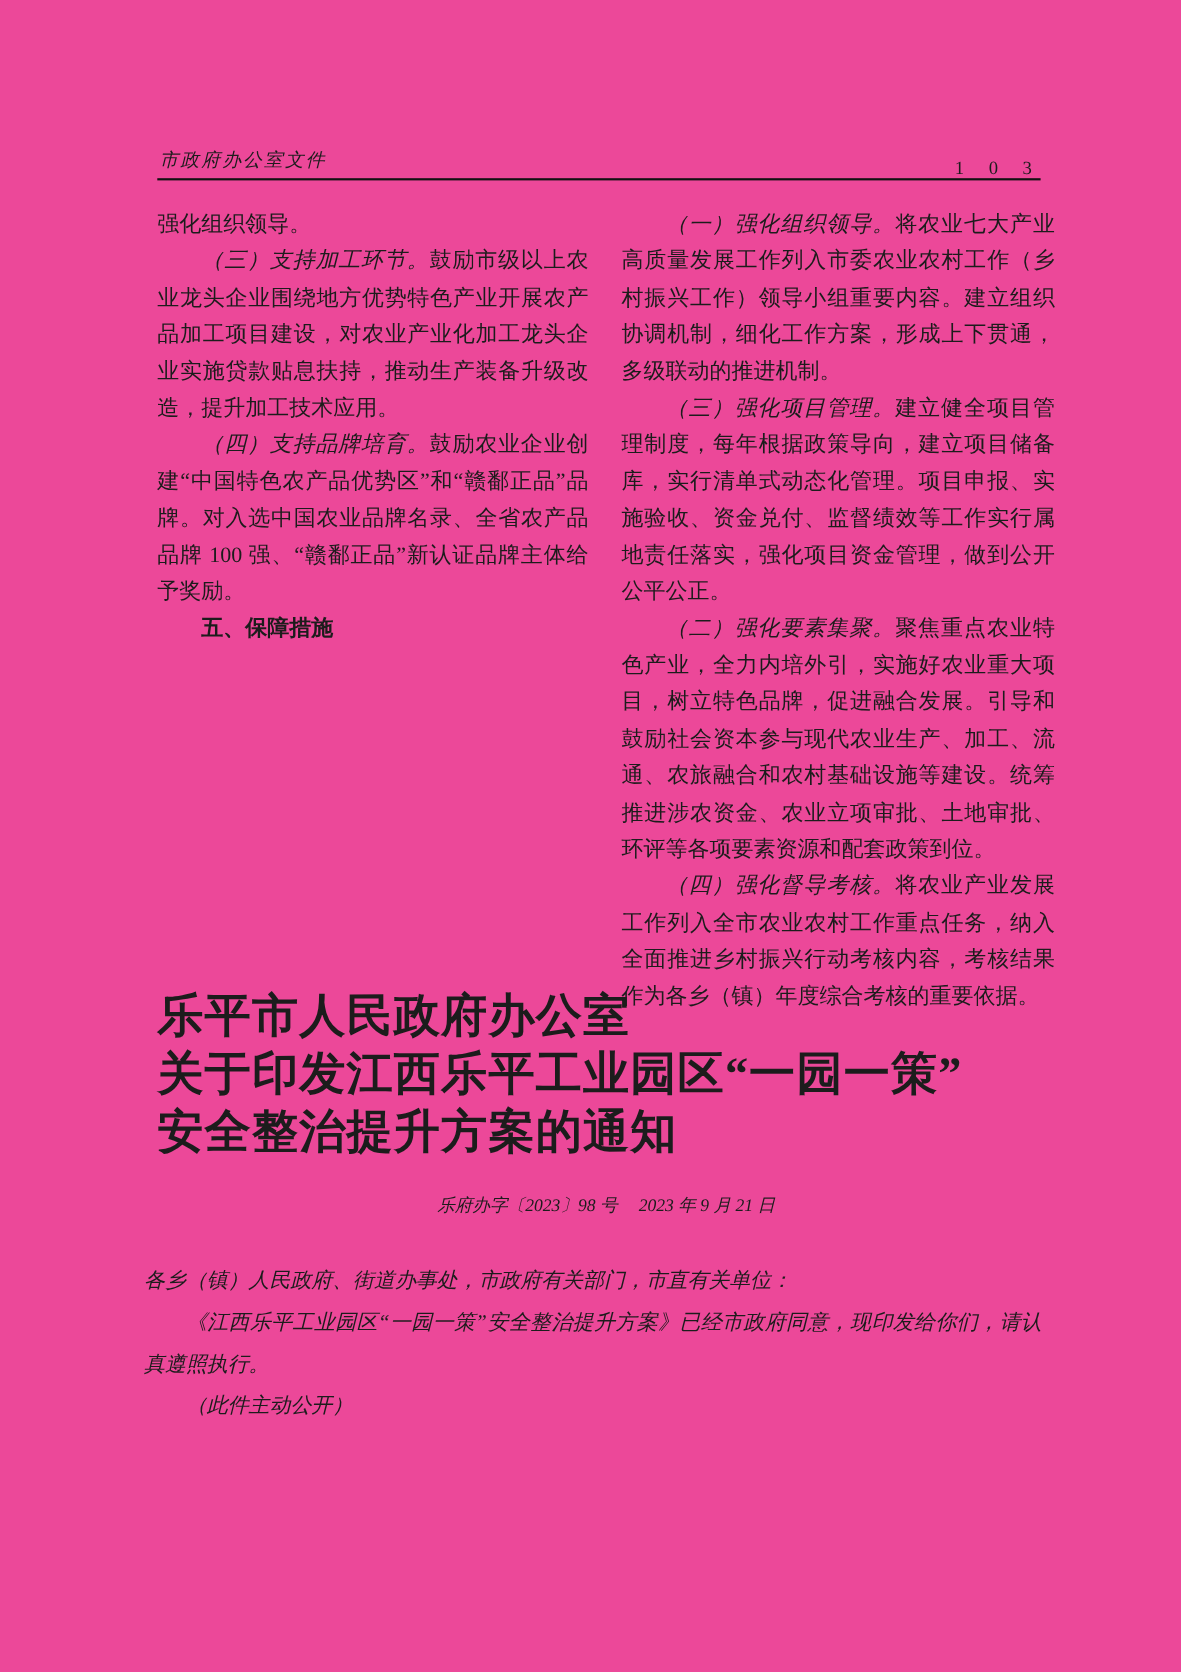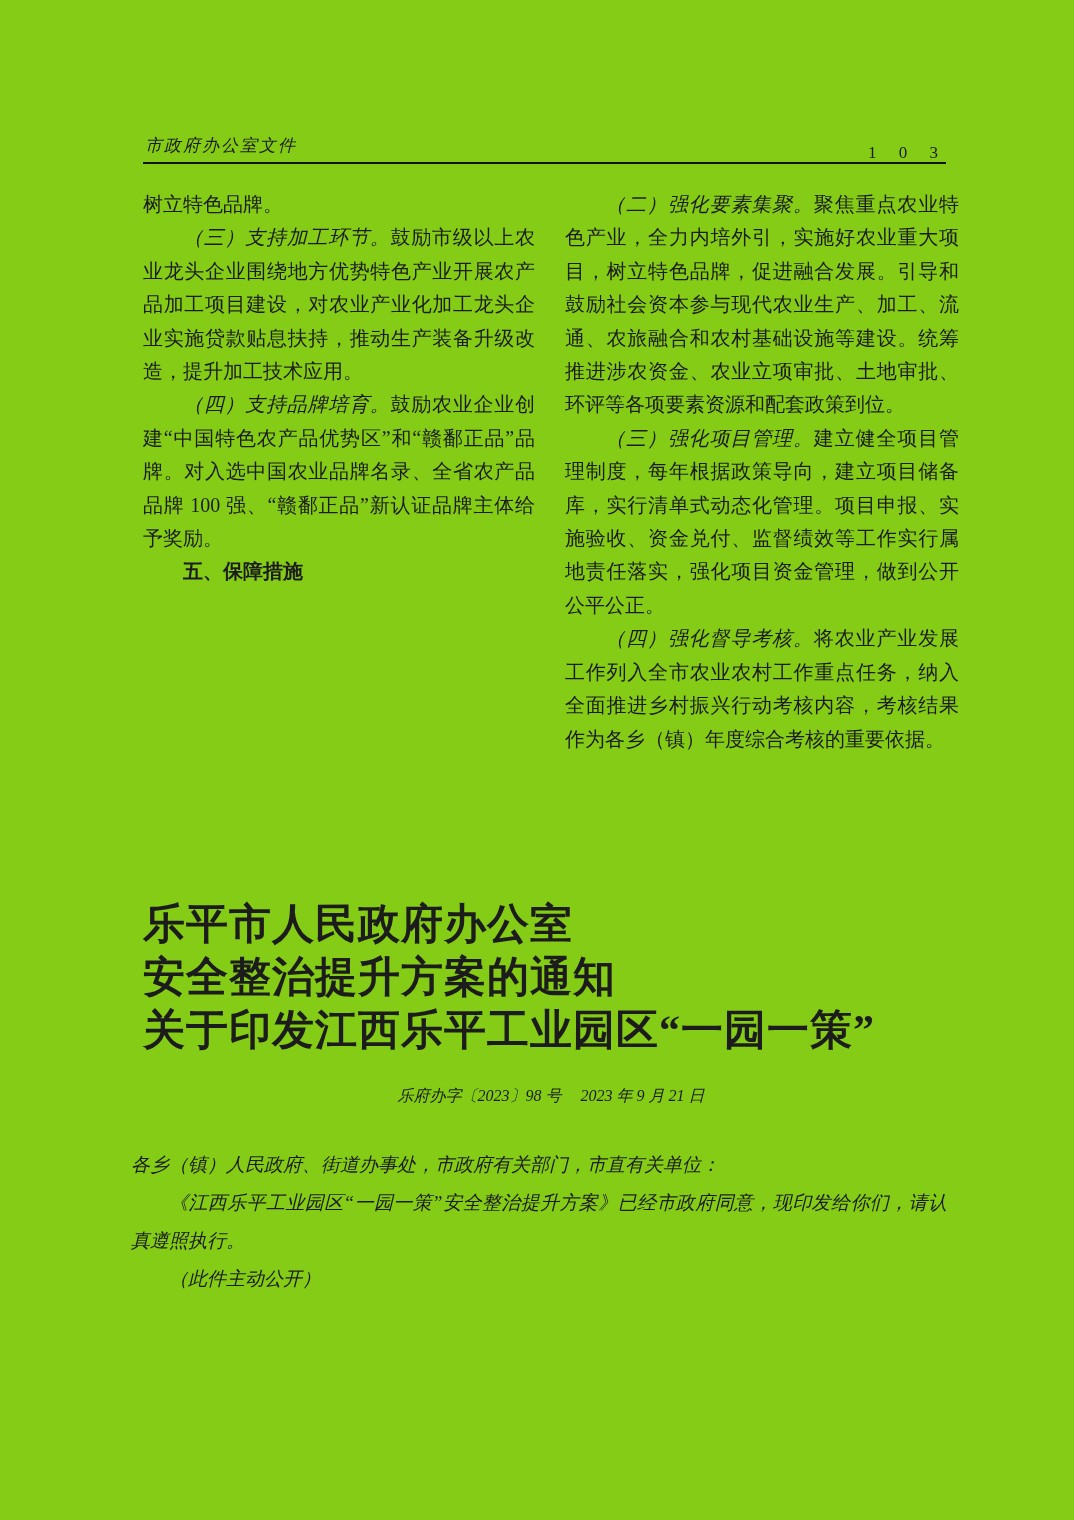--- a/index.html
+++ b/index.html
@@ -1,20 +1,20 @@
 <!DOCTYPE html>
 <html><head>
 <meta charset="utf-8">
 <style>
   html, body { margin: 0; padding: 0; background: #e8e8e8; }
   .page {
     position: relative;
     width: 1074px;
     height: 1520px;
-    background: #84cc16;
+    background: #ec4899;
     margin: 0 auto;
     font-family: "Liberation Serif", "DejaVu Serif", serif;
     color: #1c1c1c;
     overflow: hidden;
   }
   
   .hdr-left {
     position: absolute;
     left: 145px; top: 134px;
     font-size: 17px;
@@ -92,36 +92,37 @@
 </head>
 <body>
 
 <div class="page">
 
   <div class="hdr-left">市政府办公室文件</div>
   <div class="hdr-num">1 0 3</div>
   <div class="hdr-rule"></div>
 
   <div class="col col-left">
-    <p class="no-indent">树立特色品牌。</p>
+    <p class="no-indent">强化组织领导。</p>
     <p><span class="kai">（三）支持加工环节。</span><span>鼓励市级以上农业龙头企业围绕地方优势特色产业开展农产品加工项目建设，对农业产业化加工龙头企业实施贷款贴息扶持，推动生产装备升级改造，提升加工技术应用。</span></p>
     <p><span class="kai">（四）支持品牌培育。</span><span>鼓励农业企业创建“中国特色农产品优势区”和“赣鄱正品”品牌。对入选中国农业品牌名录、全省农产品品牌 100 强、“赣鄱正品”新认证品牌主体给予奖励。</span></p>
     <p class="sec-heading">五、保障措施</p>
   </div>
 
   <div class="col col-right">
+    <p><span class="kai">（一）强化组织领导。</span><span>将农业七大产业高质量发展工作列入市委农业农村工作（乡村振兴工作）领导小组重要内容。建立组织协调机制，细化工作方案，形成上下贯通，多级联动的推进机制。</span></p>
+    <p><span class="kai">（三）强化项目管理。</span><span>建立健全项目管理制度，每年根据政策导向，建立项目储备库，实行清单式动态化管理。项目申报、实施验收、资金兑付、监督绩效等工作实行属地责任落实，强化项目资金管理，做到公开公平公正。</span></p>
     <p><span class="kai">（二）强化要素集聚。</span><span>聚焦重点农业特色产业，全力内培外引，实施好农业重大项目，树立特色品牌，促进融合发展。引导和鼓励社会资本参与现代农业生产、加工、流通、农旅融合和农村基础设施等建设。统筹推进涉农资金、农业立项审批、土地审批、环评等各项要素资源和配套政策到位。</span></p>
-    <p><span class="kai">（三）强化项目管理。</span><span>建立健全项目管理制度，每年根据政策导向，建立项目储备库，实行清单式动态化管理。项目申报、实施验收、资金兑付、监督绩效等工作实行属地责任落实，强化项目资金管理，做到公开公平公正。</span></p>
     <p><span class="kai">（四）强化督导考核。</span><span>将农业产业发展工作列入全市农业农村工作重点任务，纳入全面推进乡村振兴行动考核内容，考核结果作为各乡（镇）年度综合考核的重要依据。</span></p>
   </div>
 
   <div class="title-block">
     <div>乐平市人民政府办公室</div>
+    <div>关于印发江西乐平工业园区“一园一策”</div>
     <div>安全整治提升方案的通知</div>
-    <div>关于印发江西乐平工业园区“一园一策”</div>
   </div>
 
   <div class="doc-line">
     <span>乐府办字〔2023〕98 号</span><span class="doc-date">2023 年 9 月 21 日</span>
   </div>
 
   <div class="notice-body">
     <p>各乡（镇）人民政府、街道办事处，市政府有关部门，市直有关单位：</p>
     <p class="indent">《江西乐平工业园区“一园一策”安全整治提升方案》已经市政府同意，现印发给你们，请认真遵照执行。</p>
     <p class="indent">（此件主动公开）</p>

